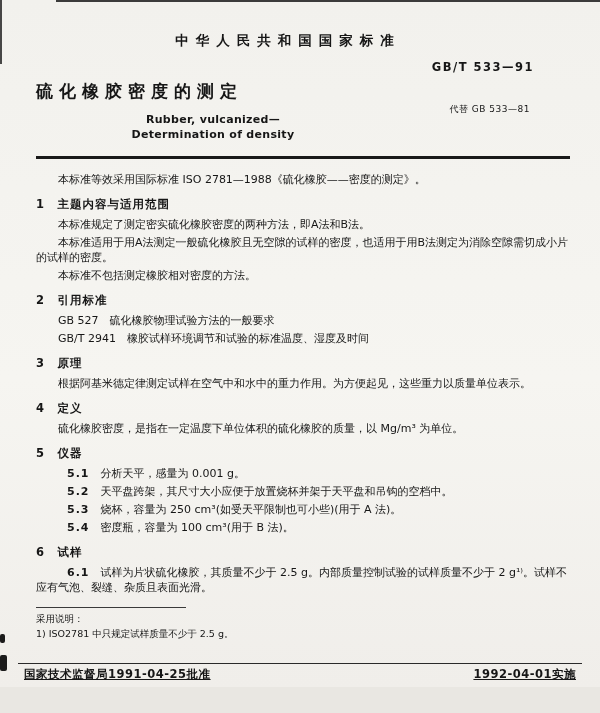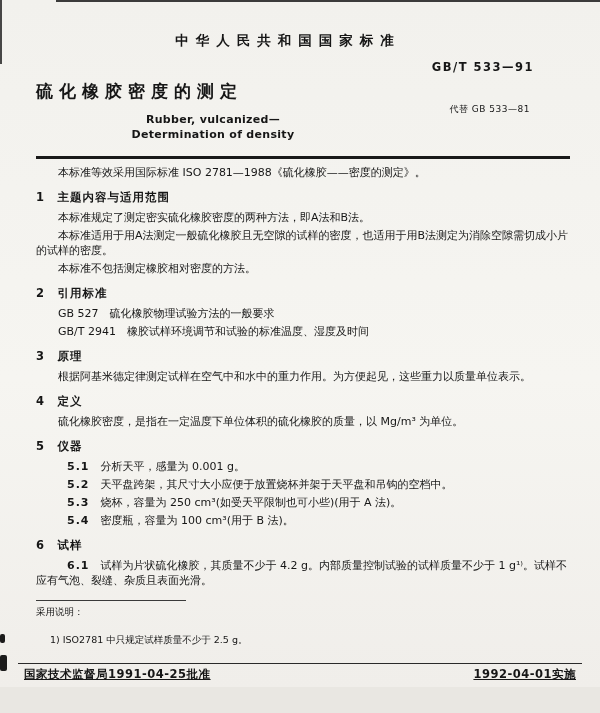--- a/index.html
+++ b/index.html
@@ -62,27 +62,27 @@
     background: #191919;
   }
 
   
   .body-text { font-size: 11px; line-height: 15px; }
   p.para  { margin: 3px 0; text-indent: 2em; }
   p.ref   { margin: 3px 0; text-indent: 2em; }
   h2.sec  { font-size: 11.5px; font-weight: bold; margin: 10px 0 5px; letter-spacing: 1px; }
   p.clause { margin: 3px 0; }
   .cnum { font-weight: bold; letter-spacing: 1px; margin-right: 11px; margin-left: 31px; }
-  p.para.intro { margin-top: 6px; }
+  p.para.intro { margin-top: 13px; }
 
   
   .footnote { margin-top: 12px; font-size: 9.5px; line-height: 13.5px; }
   .footnote-divider { width: 150px; border-top: 1px solid #3a3a3a; margin-bottom: 4px; }
   .footnote .fn-label { margin: 0 0 1px 0; }
-  .footnote .fn-text  { margin: 14px; }
+  .footnote .fn-text  { margin: 0; }
 
   
   .footer-rule {
     position: absolute; left: 18px; right: 18px; bottom: 23px;
     border-top: 1.5px solid #2a2a2a;
   }
   .footer {
     position: absolute; left: 24px; right: 24px; bottom: 5px;
     display: flex; justify-content: space-between; align-items: flex-start;
     font-size: 11.5px; font-weight: bold; letter-spacing: .5px; text-decoration: underline;
@@ -138,21 +138,21 @@
     </p>
     <p class="clause">
       <span class="cnum">5.3</span><span>烧杯，容量为 250 cm³(如受天平限制也可小些)(用于 A 法)。</span>
     </p>
     <p class="clause">
       <span class="cnum">5.4</span><span>密度瓶，容量为 100 cm³(用于 B 法)。</span>
     </p>
 
     <h2 class="sec">6　试样</h2>
     <p class="clause">
-      <span class="cnum">6.1</span><span>试样为片状硫化橡胶，其质量不少于 4.2 g。内部质量控制试验的试样质量不少于 1 g¹⁾。试样不应有气泡、裂缝、杂质且表面光滑。</span>
+      <span class="cnum">6.1</span><span>试样为片状硫化橡胶，其质量不少于 2.5 g。内部质量控制试验的试样质量不少于 2 g¹⁾。试样不应有气泡、裂缝、杂质且表面光滑。</span>
     </p>
 
     <div class="footnote">
       <div class="footnote-divider"></div>
       <p class="fn-label">采用说明：</p>
       <p class="fn-text">1) ISO2781 中只规定试样质量不少于 2.5 g。</p>
     </div>
   </main>
 
   <div class="footer-rule"></div>

